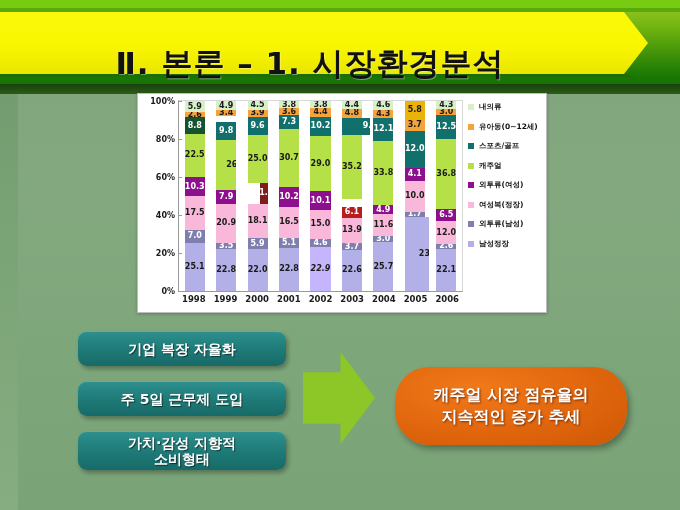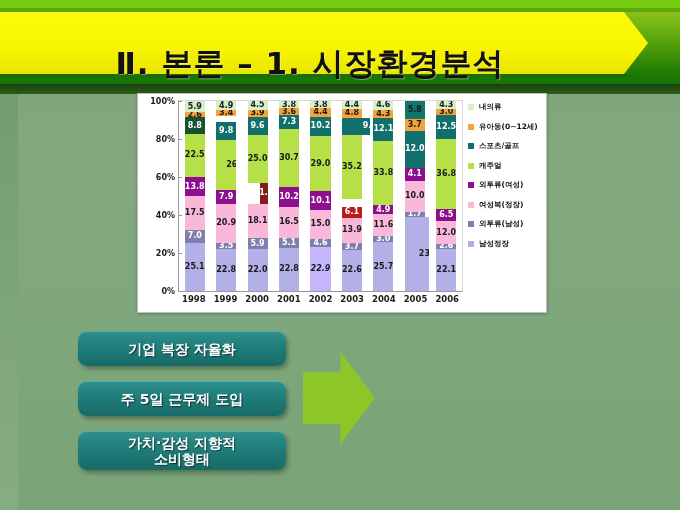--- a/index.html
+++ b/index.html
@@ -143,21 +143,21 @@
       </div>
     <div class="plot-wrap">
       <div class="plot-frame"></div>
       <div class="bars">
           <div class="barcol">
             <div class="bar">
               <div class="seg" style="flex: 5.9 0 0px; background: rgb(215, 240, 200);">5.9</div>
               <div class="seg" style="flex: 2.6 0 0px; background: rgb(247, 163, 60);">2.6</div>
               <div class="seg dark" style="flex: 8.8 0 0px; background: #14532d;">8.8</div>
               <div class="seg" style="flex: 22.5 0 0px; background: rgb(181, 224, 72);">22.5</div>
-              <div class="seg dark" style="flex: 10.3 0 0px; background: rgb(142, 15, 142);">13.8</div>
+              <div class="seg dark" style="flex: 10.3 0 0px; background: rgb(142, 15, 142);">10.3</div>
               <div class="seg" style="flex: 17.5 0 0px; background: rgb(249, 184, 218);">17.5</div>
               <div class="seg dark" style="flex: 7 0 0px; background: rgb(127, 127, 174);">7.0</div>
               <div class="seg" style="flex: 25.1 0 0px; background: rgb(179, 176, 232);">25.1</div>
             </div>
           </div>
           <div class="barcol">
             <div class="bar">
               <div class="seg" style="flex: 4.9 0 0px; background: rgb(215, 240, 200);">4.9</div>
               <div class="seg" style="flex: 3.4 0 0px; background: rgb(247, 163, 60);">3.4</div>
               <div class="seg dark" style="flex: 9.8 0 0px; background: rgb(17, 112, 107); margin-top: 6px;">9.8</div>
@@ -223,21 +223,21 @@
               <div class="seg dark" style="flex: 12.1 0 0px; background: rgb(17, 112, 107);">12.1</div>
               <div class="seg" style="flex: 33.8 0 0px; background: rgb(181, 224, 72);">33.8</div>
               <div class="seg dark" style="flex: 4.9 0 0px; background: rgb(142, 15, 142);">4.9</div>
               <div class="seg" style="flex: 11.6 0 0px; background: rgb(249, 184, 218);">11.6</div>
               <div class="seg dark" style="flex: 3 0 0px; background: rgb(127, 127, 174);">3.0</div>
               <div class="seg" style="flex: 25.7 0 0px; background: rgb(179, 176, 232);">25.7</div>
             </div>
           </div>
           <div class="barcol">
             <div class="bar">
-              <div class="seg" style="flex: 5.8 0 0px; background: #0f766e;">5.8</div>
+              <div class="seg" style="flex: 5.8 0 0px; background: #eab308;">5.8</div>
               <div class="seg" style="flex: 3.7 0 0px; background: rgb(247, 163, 60);">3.7</div>
               <div class="seg dark" style="flex: 12 0 0px; background: rgb(17, 112, 107);">12.0</div>
               <div class="seg dark" style="flex: 4.1 0 0px; background: rgb(142, 15, 142);">4.1</div>
               <div class="seg" style="flex: 10 0 0px; background: rgb(249, 184, 218);">10.0</div>
               <div class="seg dark" style="flex: 1.7 0 0px; background: rgb(127, 127, 174);">1.7</div>
               <div class="seg" style="flex: 23.8 0 0px; background: rgb(179, 176, 232); padding-left: 24px;">23.8</div>
             </div>
           </div>
           <div class="barcol">
             <div class="bar">
@@ -299,14 +299,15 @@
         </div>
       </div>
   </div>
 
   <div class="tbox" id="tbox1">기업 복장 자율화</div>
   <div class="tbox" id="tbox2">주 5일 근무제 도입</div>
   <div class="tbox" id="tbox3">가치·감성 지향적<br>소비형태</div>
 
   <div class="arrow"></div>
 
+  <div class="obox">캐주얼 시장 점유율의<br>지속적인 증가 추세</div>
 
 </div>
 
 </body></html>

